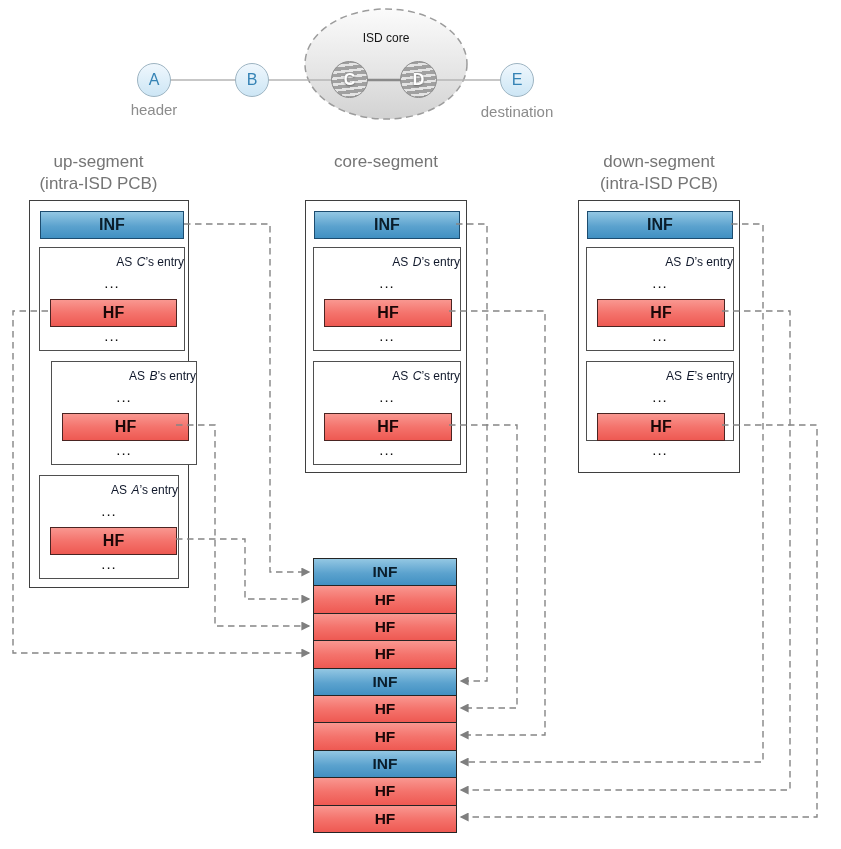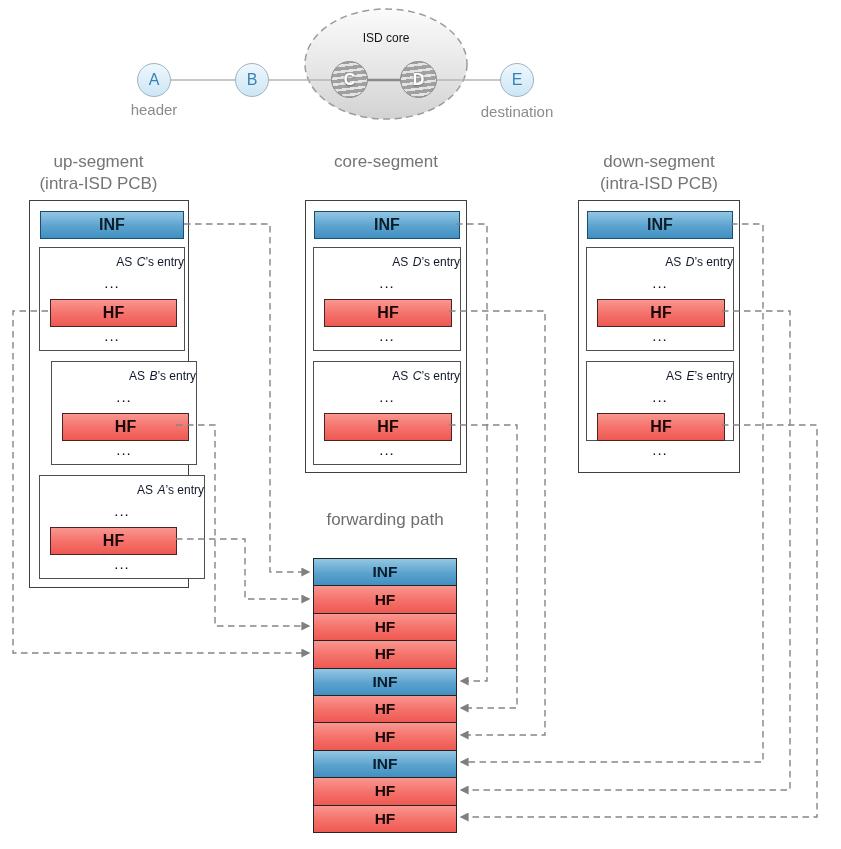--- a/index.html
+++ b/index.html
@@ -98,21 +98,21 @@
       <div class="dots dots-top">...</div>
       <div class="hf-bar" style="left:10px;width:127px;">HF</div>
       <div class="dots dots-bottom">...</div>
     </div>
     <div class="entry-box" style="left:9px;top:160px;width:146px;height:104px;margin-left:12px;">
       <div class="entry-label"><span>AS</span><i class="as-letter">B</i><span>’s entry</span></div>
       <div class="dots dots-top">...</div>
       <div class="hf-bar" style="left:10px;width:127px;">HF</div>
       <div class="dots dots-bottom">...</div>
     </div>
-    <div class="entry-box" style="left:9px;top:274px;width:166px;height:104px;">
+    <div class="entry-box" style="left:9px;top:274px;width:140px;height:104px;">
       <div class="entry-label"><span>AS</span><i class="as-letter">A</i><span>’s entry</span></div>
       <div class="dots dots-top">...</div>
       <div class="hf-bar" style="left:10px;width:127px;">HF</div>
       <div class="dots dots-bottom">...</div>
     </div>
   </div>
 
   <div class="seg-title" style="left:296px;top:151px;width:180px;">
     <div>core-segment</div>
   </div>
@@ -146,21 +146,20 @@
     </div>
     <div class="entry-box" style="left:7px;top:160px;width:148px;height:80px;">
       <div class="entry-label"><span>AS</span><i class="as-letter">E</i><span>’s entry</span></div>
       <div class="dots dots-top">...</div>
       <div class="hf-bar" style="left:10px;width:128px;">HF</div>
       <div class="dots dots-bottom">...</div>
     </div>
   </div>
 
   <div class="seg-title" style="left:285px;top:509px;width:200px;color:#6e6e6e;">
-    <div>forwarding path</div>
   </div>
   <div class="fwd-stack">
     <div class="fwd-row inf">INF</div>
     <div class="fwd-row hf">HF</div>
     <div class="fwd-row hf">HF</div>
     <div class="fwd-row hf">HF</div>
     <div class="fwd-row inf">INF</div>
     <div class="fwd-row hf">HF</div>
     <div class="fwd-row hf">HF</div>
     <div class="fwd-row inf">INF</div>

